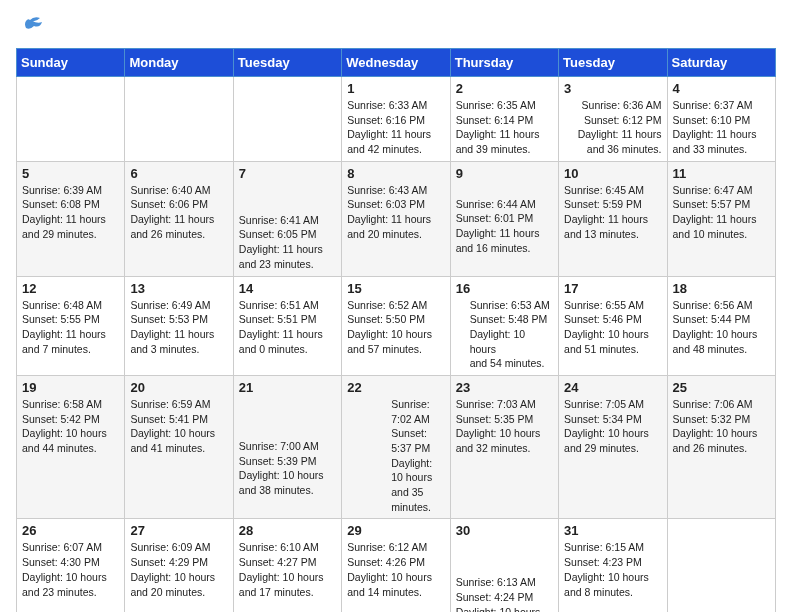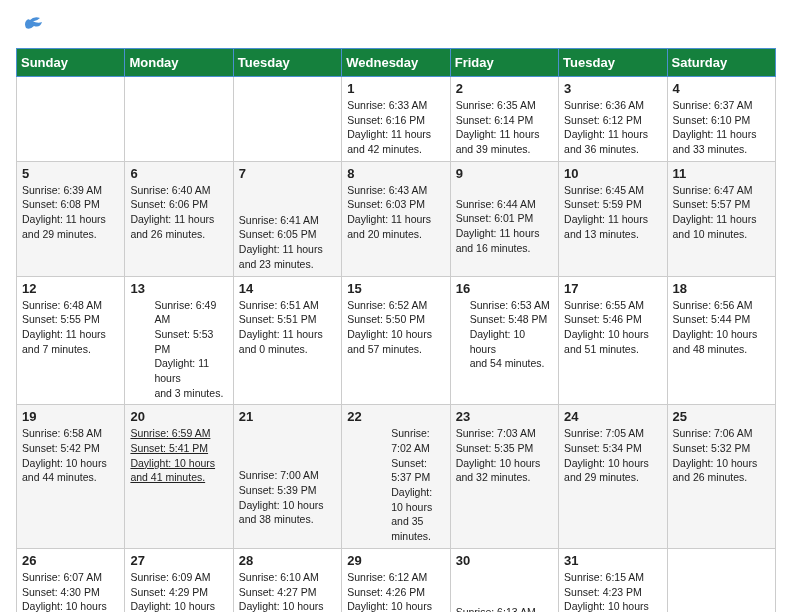--- a/index.html
+++ b/index.html
@@ -43,21 +43,21 @@
     .location-title {
       font-size: 16px;
       color: #333;
     }
     .calendar {
       width: 100%;
       border-collapse: collapse;
       border: 1px solid #ccc;
     }
     .calendar th {
-      background-color: #15803d;
+      background-color: #1d4ed8;
       color: #fff;
       font-size: 13px;
       font-weight: bold;
       padding: 6px 4px;
       text-align: left;
       border: 1px solid #4a8fd0;
     }
     .calendar td {
       width: calc(100%/7);
       vertical-align: top;
@@ -105,21 +105,21 @@
   </div>
 </div>
 
 <table class="calendar">
   <thead>
     <tr id="weekday-header">
         <th>Sunday</th>
         <th>Monday</th>
         <th>Tuesday</th>
         <th>Wednesday</th>
-        <th>Friday</th>
+        <th>Thursday</th>
         <th>Tuesday</th>
         <th>Saturday</th>
       </tr>
   </thead>
   <tbody id="calendar-body">
       <tr>
         <td class="empty-cell"></td>
         <td class="empty-cell"></td>
         <td class="empty-cell"></td>
         <td>
@@ -131,21 +131,21 @@
         </td>
         <td>
           <div class="day-num">2</div>
           <div class="day-info" style="white-space: pre-line;">Sunrise: 6:35 AM
 Sunset: 6:14 PM
 Daylight: 11 hours
 and 39 minutes.</div>
         </td>
         <td>
           <div class="day-num">3</div>
-          <div class="day-info" style="white-space: pre-line;">Sunrise: 6:36 AM
+          <div class="day-info" style="white-space: pre-line; text-align: right;">Sunrise: 6:36 AM
 Sunset: 6:12 PM
 Daylight: 11 hours
 and 36 minutes.</div>
         </td>
         <td>
           <div class="day-num">4</div>
           <div class="day-info" style="white-space: pre-line;">Sunrise: 6:37 AM
 Sunset: 6:10 PM
 Daylight: 11 hours
 and 33 minutes.</div>
@@ -205,21 +205,21 @@
       <tr>
         <td>
           <div class="day-num">12</div>
           <div class="day-info" style="white-space: pre-line;">Sunrise: 6:48 AM
 Sunset: 5:55 PM
 Daylight: 11 hours
 and 7 minutes.</div>
         </td>
         <td>
           <div class="day-num">13</div>
-          <div class="day-info" style="white-space: pre-line; margin-left: 24px;">Sunrise: 6:49 AM
+          <div class="day-info" style="white-space: pre-line;">Sunrise: 6:49 AM
 Sunset: 5:53 PM
 Daylight: 11 hours
 and 3 minutes.</div>
         </td>
         <td>
           <div class="day-num">14</div>
           <div class="day-info" style="white-space: pre-line;">Sunrise: 6:51 AM
 Sunset: 5:51 PM
 Daylight: 11 hours
 and 0 minutes.</div>
@@ -256,21 +256,21 @@
       <tr>
         <td>
           <div class="day-num">19</div>
           <div class="day-info" style="white-space: pre-line;">Sunrise: 6:58 AM
 Sunset: 5:42 PM
 Daylight: 10 hours
 and 44 minutes.</div>
         </td>
         <td>
           <div class="day-num">20</div>
-          <div class="day-info" style="white-space: pre-line; text-decoration: underline;">Sunrise: 6:59 AM
+          <div class="day-info" style="white-space: pre-line;">Sunrise: 6:59 AM
 Sunset: 5:41 PM
 Daylight: 10 hours
 and 41 minutes.</div>
         </td>
         <td>
           <div class="day-num">21</div>
           <div class="day-info" style="white-space: pre-line; margin-top: 44px;">Sunrise: 7:00 AM
 Sunset: 5:39 PM
 Daylight: 10 hours
 and 38 minutes.</div>

